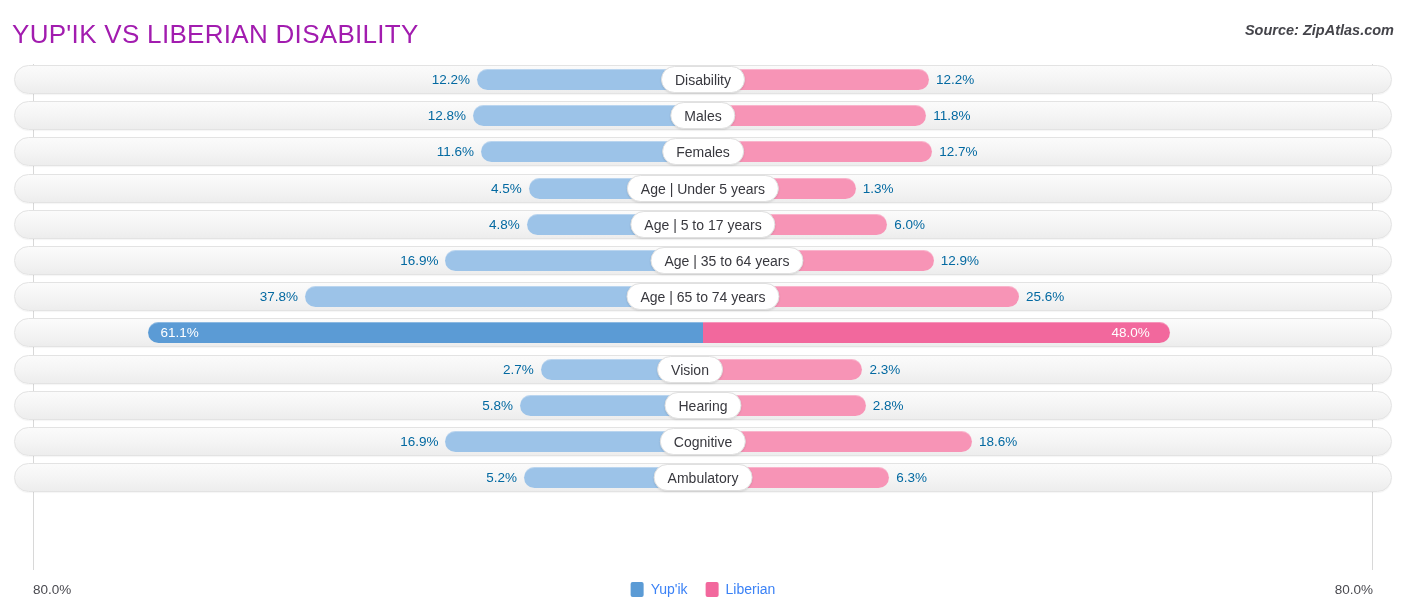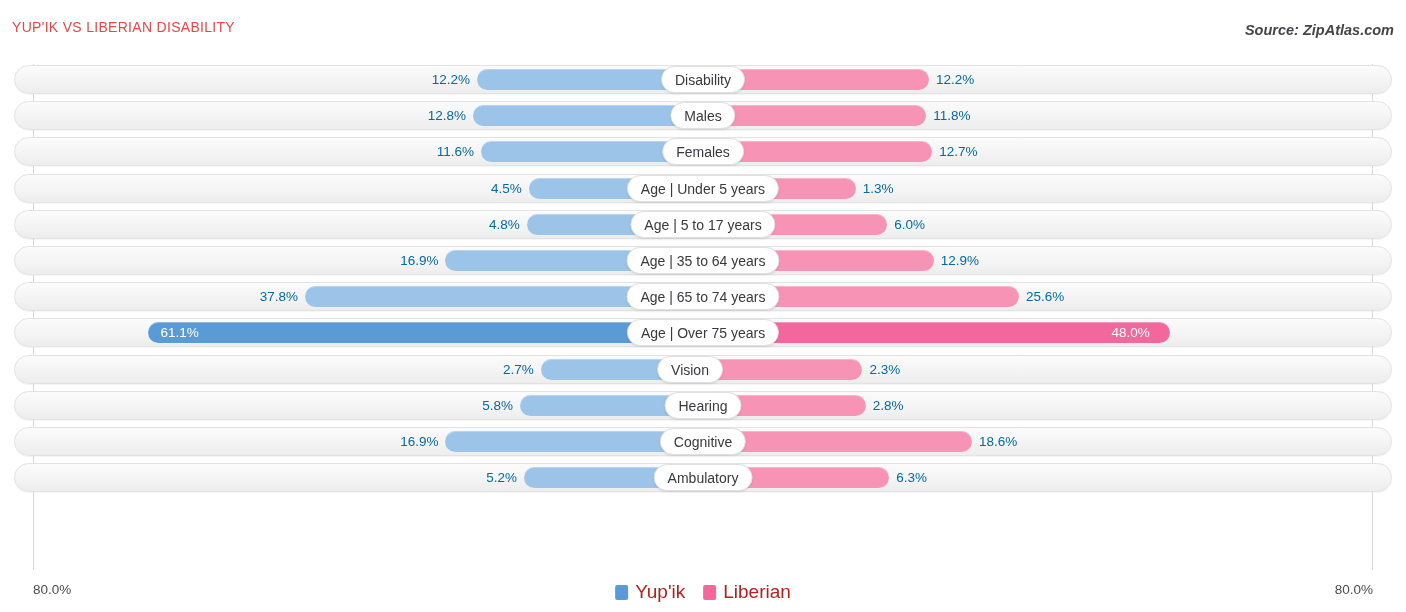--- a/index.html
+++ b/index.html
@@ -20,23 +20,23 @@
     position: absolute;
     top: 0;
     left: 0;
     width: 1406px;
     height: 62px;
   }
   #page-title {
     position: absolute;
     left: 12px;
     top: 19px;
-    font-size: 14px;
+    font-size: 26px;
     letter-spacing: 0.3px;
-    color: #ef4444;
+    color: #a21caf;
     white-space: nowrap;
   }
   #source-label {
     position: absolute;
     right: 12px;
     top: 22px;
     font-size: 14.5px;
     font-style: italic;
     font-weight: bold;
     color: #44444a;
@@ -168,22 +168,22 @@
     display: flex;
     align-items: center;
     gap: 7px;
   }
   .legend-swatch {
     width: 13px;
     height: 15px;
     border-radius: 2px;
   }
   .legend-text {
-    font-size: 19px;
-    color: #b91c1c;
+    font-size: 14px;
+    color: #3b82f6;
     white-space: nowrap;
   }
 </style>
 </head>
 <body>
 
 <div id="header">
   <div id="page-title">YUP'IK VS LIBERIAN DISABILITY</div>
   <div id="source-label">Source: ZipAtlas.com</div>
 </div>
@@ -233,37 +233,36 @@
         <div class="val val-left" style="right: 886.256px;">4.8%</div>
         <div class="val val-right" style="left: 894.32px;">6.0%</div>
         <div class="center-label" style="left: 703px;">Age | 5 to 17 years</div>
       </div>
       <div class="row">
         <div class="track"></div>
         <div class="bar bar-left" style="left: 445.432px; width: 257.568px;"></div>
         <div class="bar bar-right" style="left: 703px; width: 230.688px;"></div>
         <div class="val val-left" style="right: 967.568px;">16.9%</div>
         <div class="val val-right" style="left: 940.688px;">12.9%</div>
-        <div class="center-label" style="left: 703px;">Age | 35 to 64 years</div>
+        <div class="center-label" style="left: 727px;">Age | 35 to 64 years</div>
       </div>
       <div class="row">
         <div class="track"></div>
         <div class="bar bar-left" style="left: 304.984px; width: 398.016px;"></div>
         <div class="bar bar-right" style="left: 703px; width: 316.032px;"></div>
         <div class="val val-left" style="right: 1108.02px;">37.8%</div>
         <div class="val val-right" style="left: 1026.03px;">25.6%</div>
         <div class="center-label" style="left: 703px;">Age | 65 to 74 years</div>
       </div>
       <div class="row hl">
         <div class="track"></div>
         <div class="bar bar-left" style="left: 148.408px; width: 554.592px;"></div>
         <div class="bar bar-right" style="left: 703px; width: 466.56px;"></div>
         <div class="val val-left val-inside" style="left: 160.408px; text-align: right;">61.1%</div>
         <div class="val val-right val-inside" style="left: 1111.56px;">48.0%</div>
-        <div class="center-label" style="left: 703px;">Age | Over 75 years</div>
       </div>
       <div class="row">
         <div class="track"></div>
         <div class="bar bar-left" style="left: 540.856px; width: 162.144px;"></div>
         <div class="bar bar-right" style="left: 703px; width: 159.456px;"></div>
         <div class="val val-left" style="right: 872.144px;">2.7%</div>
         <div class="val val-right" style="left: 869.456px;">2.3%</div>
         <div class="center-label" style="left: 690px;">Vision</div>
       </div>
       <div class="row">

